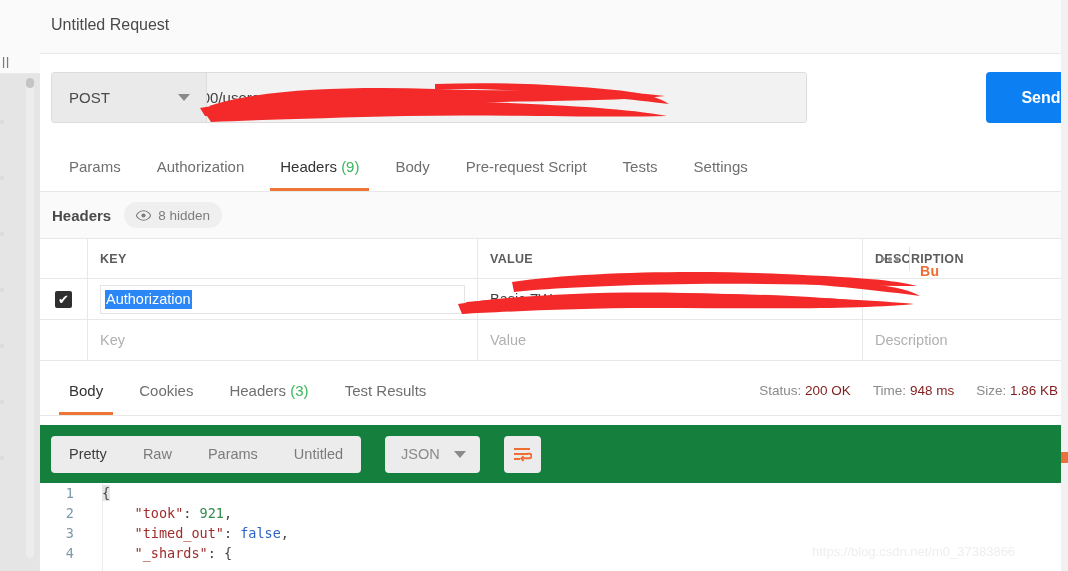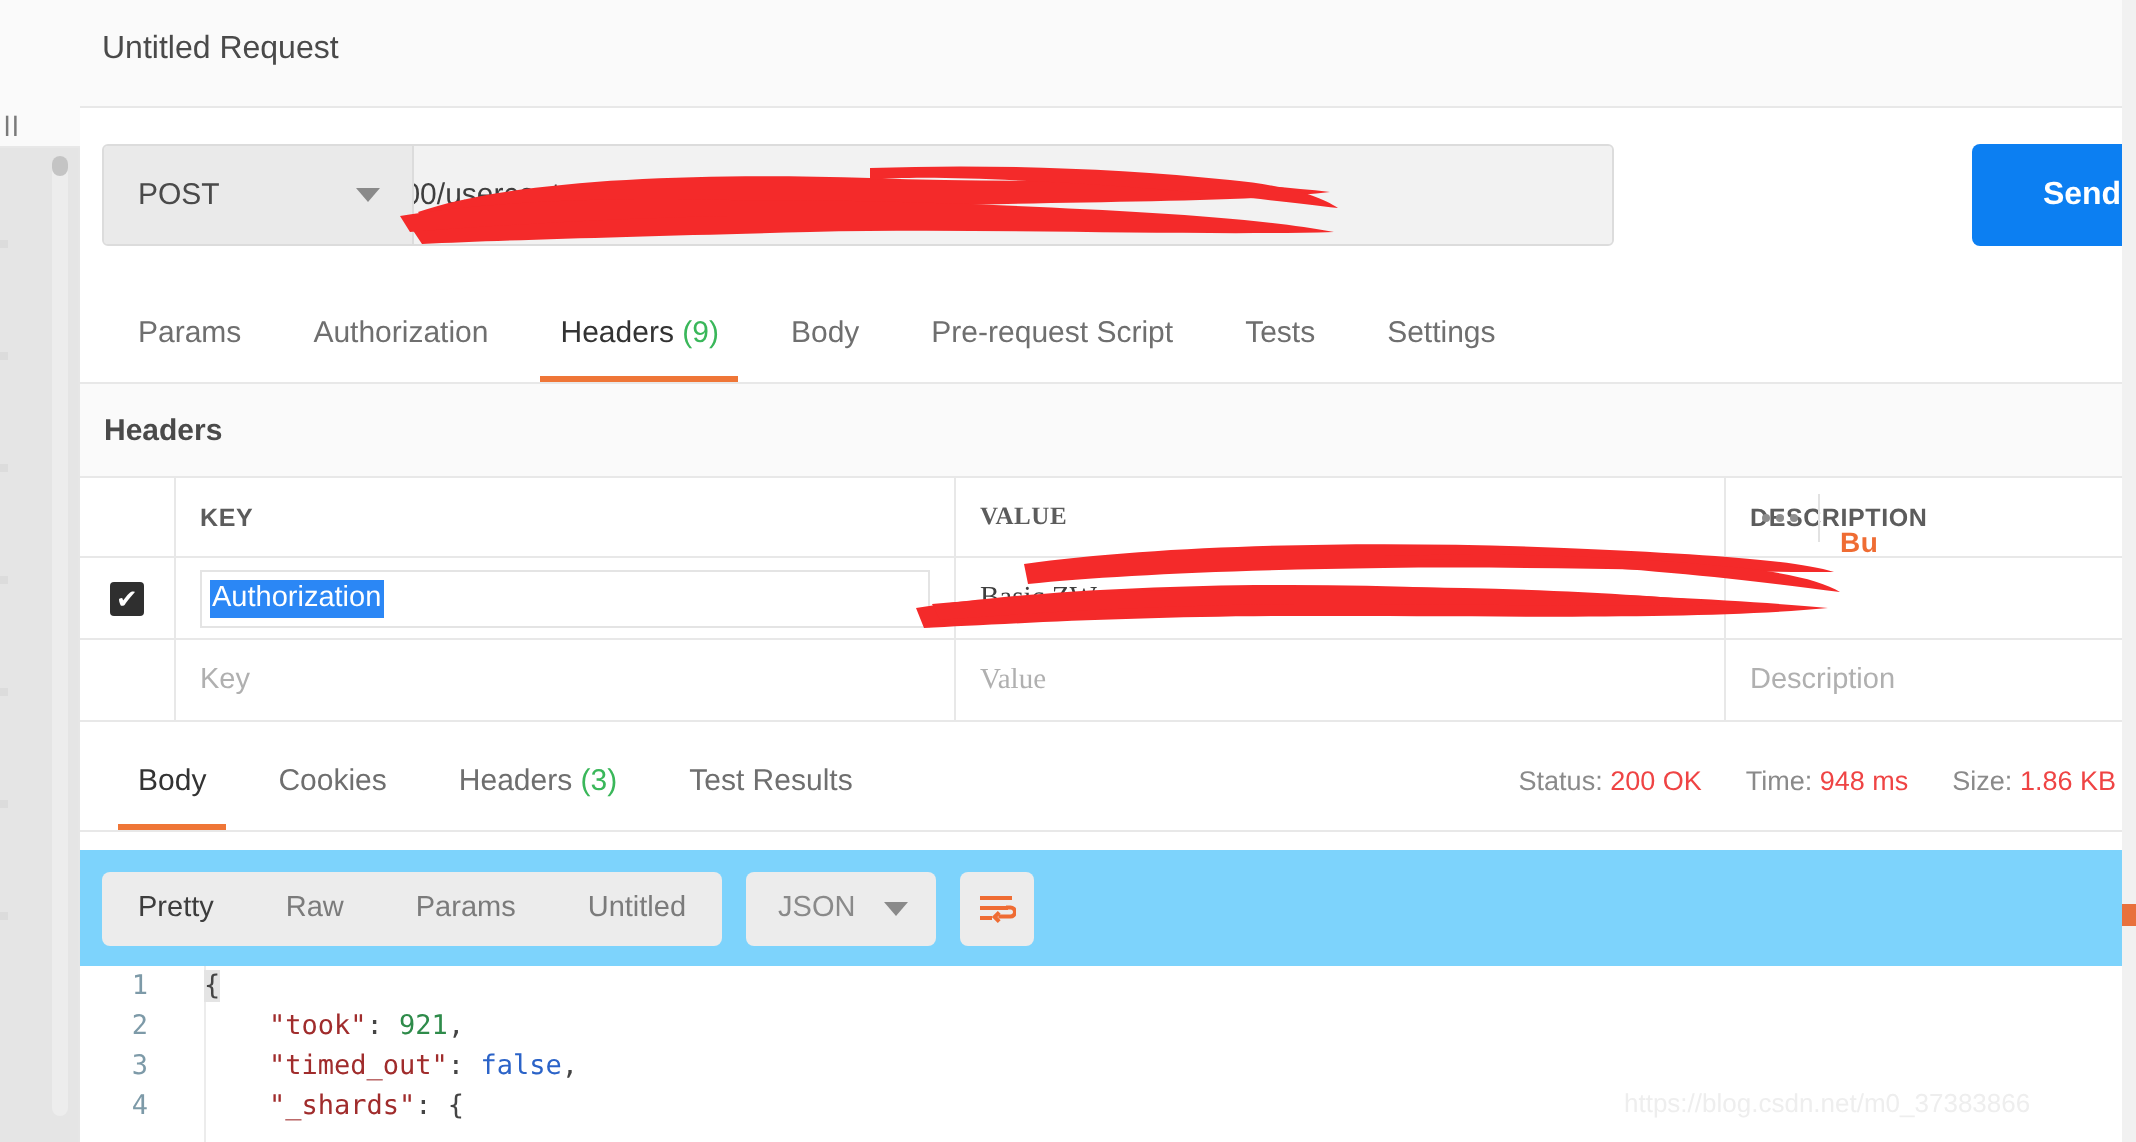--- a/index.html
+++ b/index.html
@@ -243,21 +243,21 @@
     display: flex;
     height: 41px;
     border-bottom: 1px solid #e8e8e8;
     box-sizing: border-box;
   }
   .c-check { width: 48px; border-right: 1px solid #e8e8e8; box-sizing: border-box;
              display: flex; align-items: center; justify-content: center; }
   .c-key   { width: 390px; border-right: 1px solid #e8e8e8; box-sizing: border-box;
              display: flex; align-items: center; padding-left: 12px; }
   .c-val   { width: 385px; border-right: 1px solid #e8e8e8; box-sizing: border-box;
-             display: flex; align-items: center; padding-left: 12px; position: relative; font-family: Liberation Serif, serif; }
+             display: flex; align-items: center; padding-left: 12px; position: relative; }
   .c-desc  { flex: 1; box-sizing: border-box; display: flex; align-items: center;
              padding-left: 12px; position: relative; }
   .hdr-row .c-check, .hdr-row .c-key, .hdr-row .c-val, .hdr-row .c-desc {
     font-size: 12.5px;
     font-weight: bold;
     color: #5c5c5c;
     letter-spacing: 0.3px;
   }
   .hdr-row { height: 40px; }
   .checkbox {
@@ -330,33 +330,33 @@
     padding-left: 11px;
   }
   .resp-meta {
     position: absolute;
     right: 10px; top: 15px;
     display: flex;
     gap: 22px;
     font-size: 13.5px;
   }
   .meta-label { color: #8a8a8a; }
-  .meta-val { color: #ef4444; }
+  .meta-val { color: #7f1d1d; }
 
   
   .viewer-bar {
     position: absolute;
     left: 0; top: 425px;
     width: 1028px; height: 58px;
-    background: #7dd3fc;
+    background: #15803d;
     display: flex;
     align-items: center;
     padding-left: 11px;
     box-sizing: border-box;
-    gap: 12px;
+    gap: 24px;
   }
   .seg {
     background: #ececec;
     border-radius: 4px;
     display: flex;
     height: 37px;
     align-items: center;
   }
   .seg-item {
     padding: 0 18px;
@@ -497,20 +497,27 @@
       <div class="req-tab">
         <span>Tests</span>
       </div>
       <div class="req-tab">
         <span>Settings</span>
       </div>
     </div>
 
     <div class="headers-sub">
       <span class="headers-sub-title">Headers</span>
+      <span class="hidden-pill">
+        <svg width="15" height="11" viewBox="0 0 15 11">
+          <path d="M7.5 0.7C3.8 0.7 1.1 3.4 0.4 5.5c0.7 2.1 3.4 4.8 7.1 4.8s6.4-2.7 7.1-4.8C13.9 3.4 11.2 0.7 7.5 0.7z" fill="none" stroke="#7d7d7d" stroke-width="1.1"></path>
+          <circle cx="7.5" cy="5.5" r="2.1" fill="#7d7d7d"></circle>
+        </svg>
+        <span>8 hidden</span>
+      </span>
     </div>
 
     <div class="tbl">
 
       <div class="tbl-row hdr-row">
         <div class="c-check"></div>
         <div class="c-key">KEY</div>
         <div class="c-val">VALUE</div>
         <div class="c-desc">
           <span>DESCRIPTION</span>

